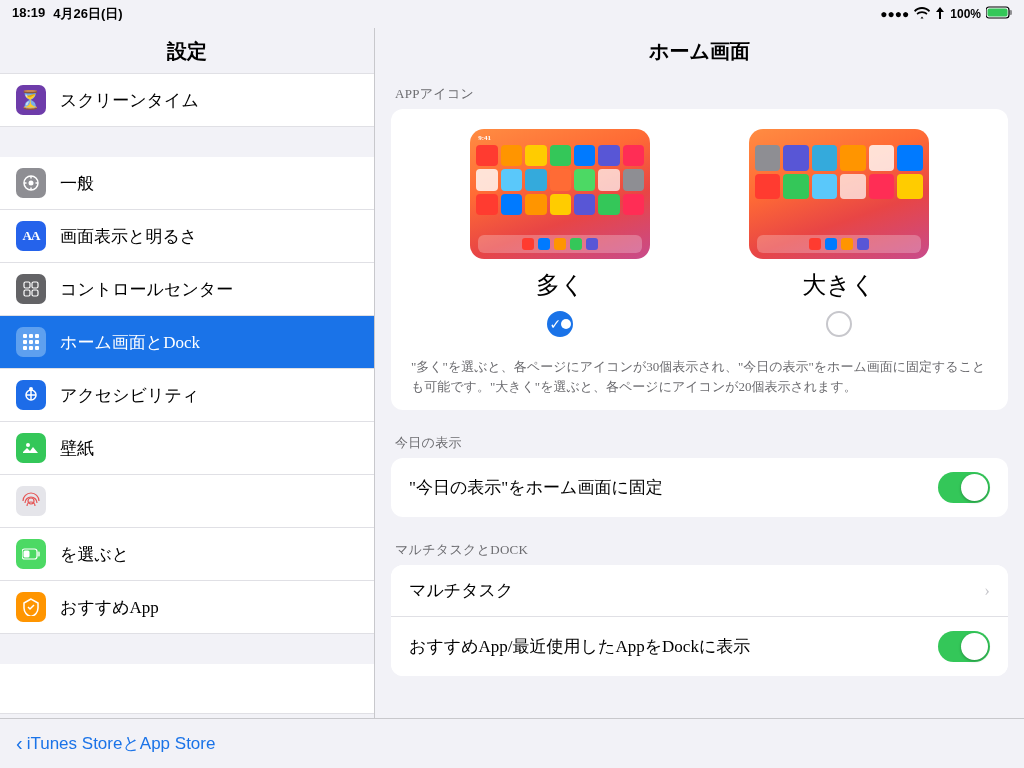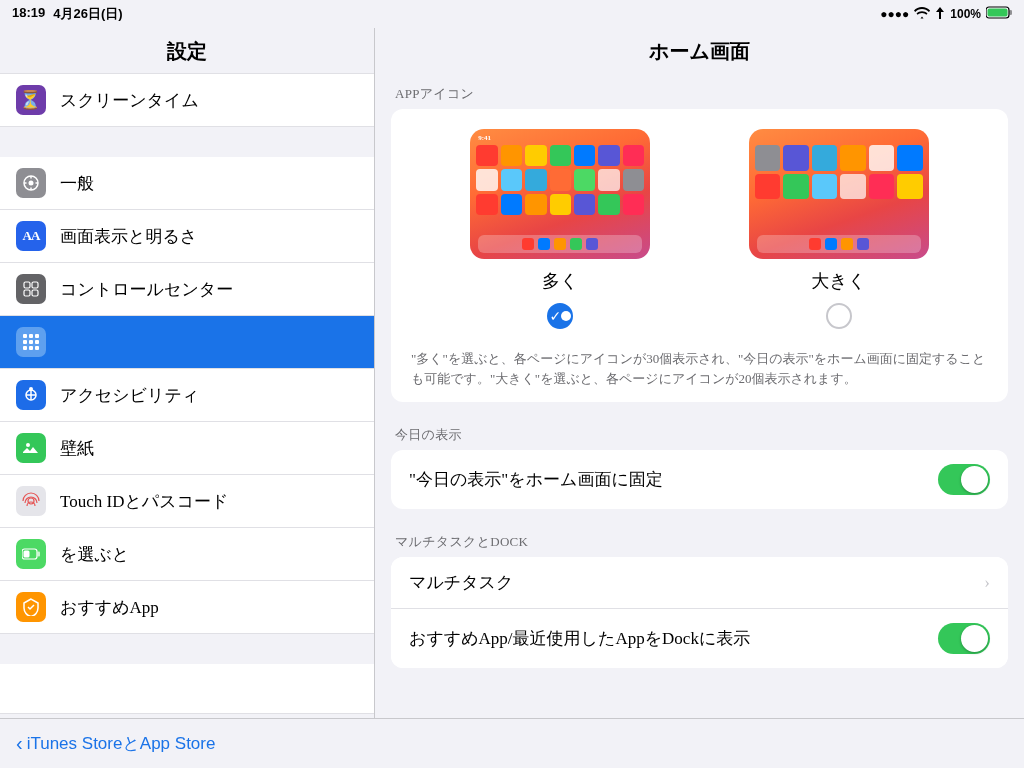--- a/index.html
+++ b/index.html
@@ -143,21 +143,21 @@
       padding: 20px 30px 16px;
     }
     .icon-option {
       display: flex;
       flex-direction: column;
       align-items: center;
       gap: 10px;
       flex: 1;
     }
     .icon-label {
-      font-size: 18px;
+      font-size: 24px;
       color: #000;
     }
     .radio-btn {
       width: 26px;
       height: 26px;
       border-radius: 50%;
       border: 2px solid #c7c7cc;
       display: flex;
       align-items: center;
       justify-content: center;
@@ -387,20 +387,21 @@
               <rect x="7" y="1" width="4" height="4" rx="1" fill="white"></rect>
               <rect x="13" y="1" width="4" height="4" rx="1" fill="white"></rect>
               <rect x="1" y="7" width="4" height="4" rx="1" fill="white"></rect>
               <rect x="7" y="7" width="4" height="4" rx="1" fill="white"></rect>
               <rect x="13" y="7" width="4" height="4" rx="1" fill="white"></rect>
               <rect x="1" y="13" width="4" height="4" rx="1" fill="white"></rect>
               <rect x="7" y="13" width="4" height="4" rx="1" fill="white"></rect>
               <rect x="13" y="13" width="4" height="4" rx="1" fill="white"></rect>
             </svg>
         </div>
+        <span class="item-label">ホーム画面とDock</span>
       </div>
 
       <div class="sidebar-item">
         <div class="sidebar-item-icon icon-accessibility">
           <svg width="18" height="18" viewBox="0 0 18 18">
               <circle cx="9" cy="3" r="2" fill="white"></circle>
               <circle cx="9" cy="9" r="5" fill="none" stroke="white" stroke-width="1.5"></circle>
               <line x1="9" y1="4" x2="9" y2="14" stroke="white" stroke-width="1.5"></line>
               <line x1="4" y1="9" x2="14" y2="9" stroke="white" stroke-width="1.5"></line>
             </svg>
@@ -421,21 +422,20 @@
 
       <div class="sidebar-item">
         <div class="sidebar-item-icon" style="background:#e5e5ea;border-radius:7px;">
           <svg width="18" height="18" viewBox="0 0 18 18">
               <circle cx="9" cy="9" r="3" fill="none" stroke="#e55555" stroke-width="1.2"></circle>
               <path d="M5 14c0-2.2 1.8-4 4-4s4 1.8 4 4" fill="none" stroke="#e55555" stroke-width="1.2"></path>
               <path d="M3 11c0-3.3 2.7-6 6-6s6 2.7 6 6" fill="none" stroke="#e55555" stroke-width="1.2"></path>
               <path d="M1 9c0-4.4 3.6-8 8-8s8 3.6 8 8" fill="none" stroke="#e55555" stroke-width="1.2"></path>
             </svg>
         </div>
-        <span class="item-label">Touch IDとパスコード</span>
       </div>
 
       <div class="sidebar-item">
         <div class="sidebar-item-icon" style="background:#4cd964;border-radius:7px;">
           <svg width="18" height="12" viewBox="0 0 18 12">
               <rect x="0" y="1" width="15" height="10" rx="2.5" fill="none" stroke="white" stroke-width="1.2"></rect>
               <rect x="1.5" y="2.5" width="6" height="7" rx="1.5" fill="white"></rect>
               <rect x="15.5" y="3.5" width="2.5" height="5" rx="1" fill="white" opacity="0.7"></rect>
             </svg>
         </div>

